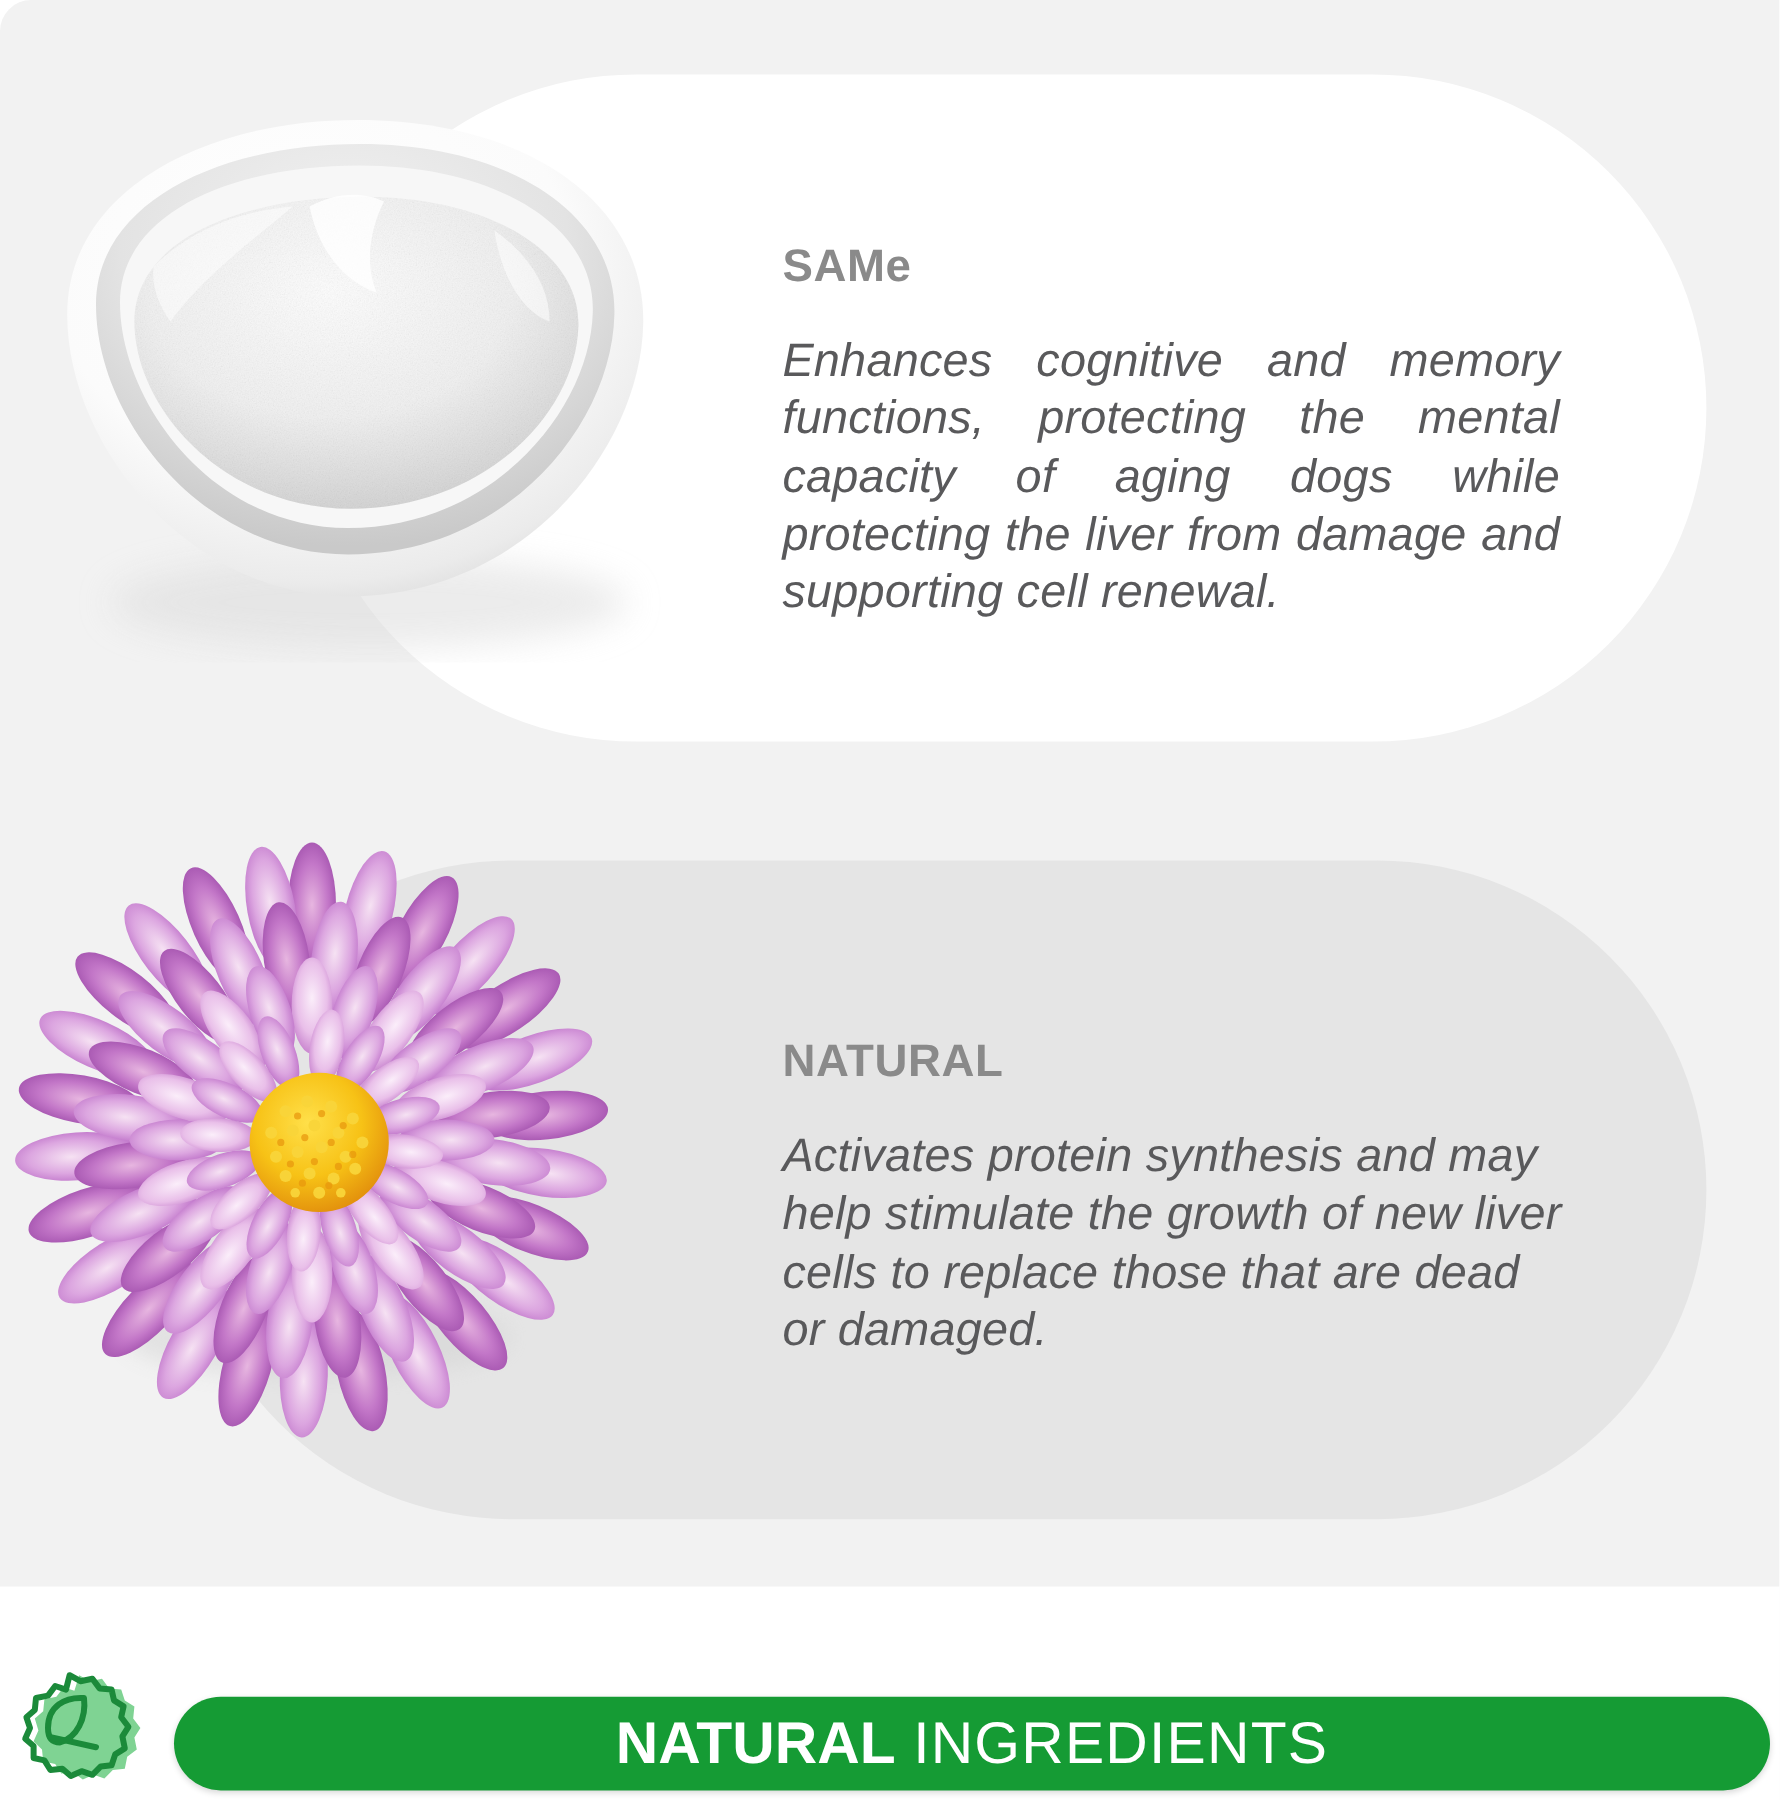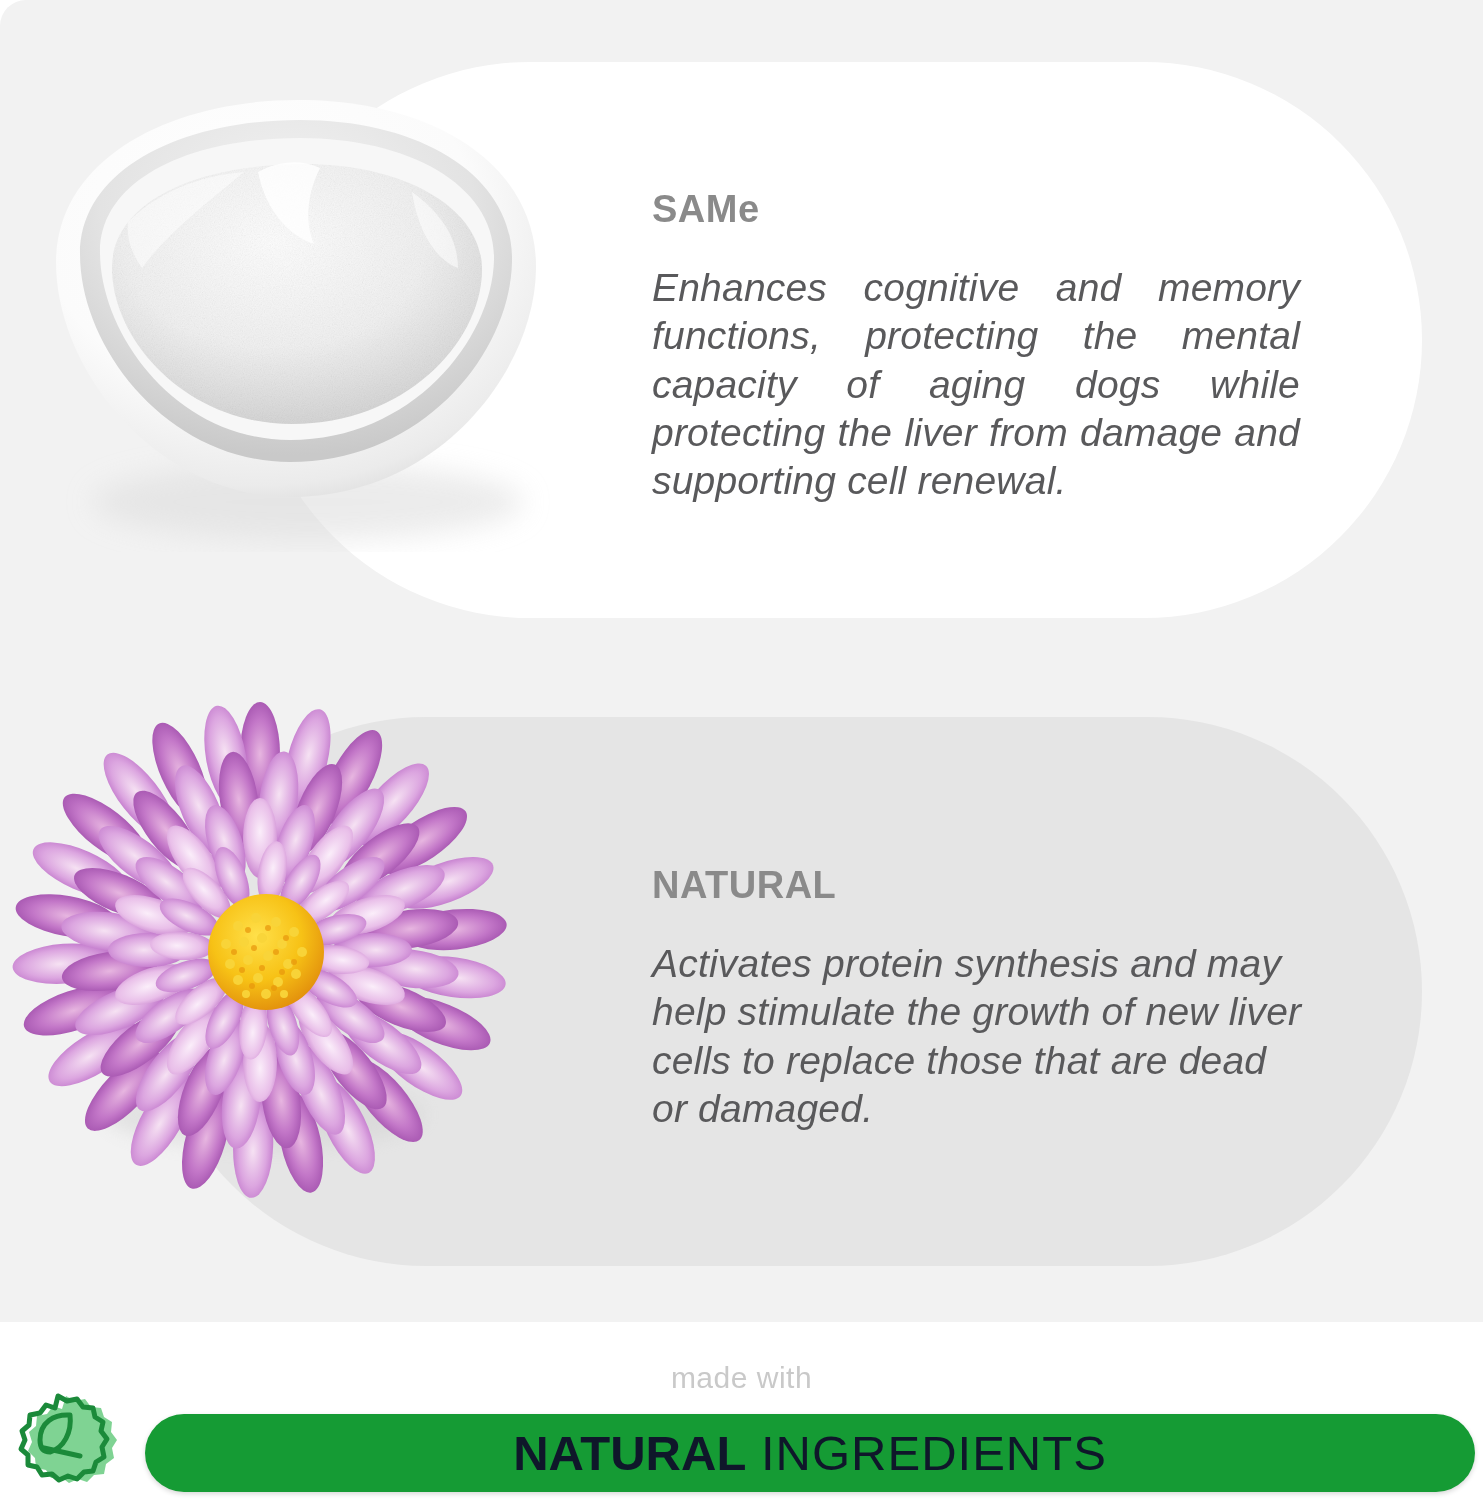--- a/index.html
+++ b/index.html
@@ -49,21 +49,21 @@
     width: 1270px;
     height: 549px;
     background: #e5e5e5;
     border-radius: 275px;
   }
 
   
   .text-block {
     position: absolute;
   }
-  .block-same  { left: 652px; top: 190px;  width: 648px; }
+  .block-same  { left: 652px; top: 203px;  width: 648px; }
   .block-sily  { left: 652px; top: 866px;  width: 650px; }
 
   .ing-title {
     margin: 0 0 34px 0;
     font-size: 38px;
     font-weight: bold;
     letter-spacing: 0.5px;
     color: #8a8a8a;
     line-height: 1.05;
   }
@@ -99,21 +99,21 @@
     height: 78px;
     background: #159B34;
     border-radius: 39px;
     box-shadow: 0 2px 5px rgba(0,0,0,0.16);
     display: flex;
     align-items: center;
     justify-content: center;
   }
   .green-bar-text {
     font-size: 49px;
-    color: #0f172a;
+    color: #ffffff;
     letter-spacing: 1px;
     white-space: nowrap;
     font-weight: 300;
   }
   .green-bar-text .strong {
     font-weight: bold;
     letter-spacing: 0px;
   }
 
   
@@ -549,21 +549,20 @@
         </g>
       </g>
     </svg>
   </div>
 
   <div class="text-block block-sily">
     <h2 class="ing-title">NATURAL</h2>
     <p class="ing-desc">Activates protein synthesis and may help stimulate the growth of new liver cells to replace those that are dead or damaged.</p>
   </div>
 
-  <div class="made-with">made with</div>
 
   <div class="leaf-badge">
     <svg viewBox="0 0 116 112" xmlns="http://www.w3.org/2000/svg">
 
       <g transform="translate(62,56)">
         <path d="M0,-48 L9,-43 L19,-45 L25,-37 L35,-36 L38,-27 L46,-22 L45,-12 L51,-4 L46,4 L48,14 L40,20 L38,30 L28,31 L21,38 L12,35 L3,39 L-5,33 L-15,34 L-20,26 L-30,24 L-31,14 L-38,7 L-34,-2 L-37,-12 L-30,-18 L-29,-28 L-19,-30 L-13,-38 L-4,-35 Z" fill="#7FD393"></path>
       </g>
 
       <g transform="translate(54,54)">
         <path d="M0,-46 L9,-41 L19,-43 L25,-35 L35,-34 L37,-25 L45,-20 L43,-11 L49,-3 L44,5 L46,15 L38,20 L35,29 L26,30 L19,37 L10,34 L1,38 L-6,32 L-16,33 L-21,25 L-30,23 L-30,13 L-37,7 L-33,-2 L-36,-11 L-29,-17 L-28,-27 L-18,-29 L-12,-37 L-3,-34 Z" fill="none" stroke="#1B8A3A" stroke-width="5" stroke-linejoin="round"></path>

